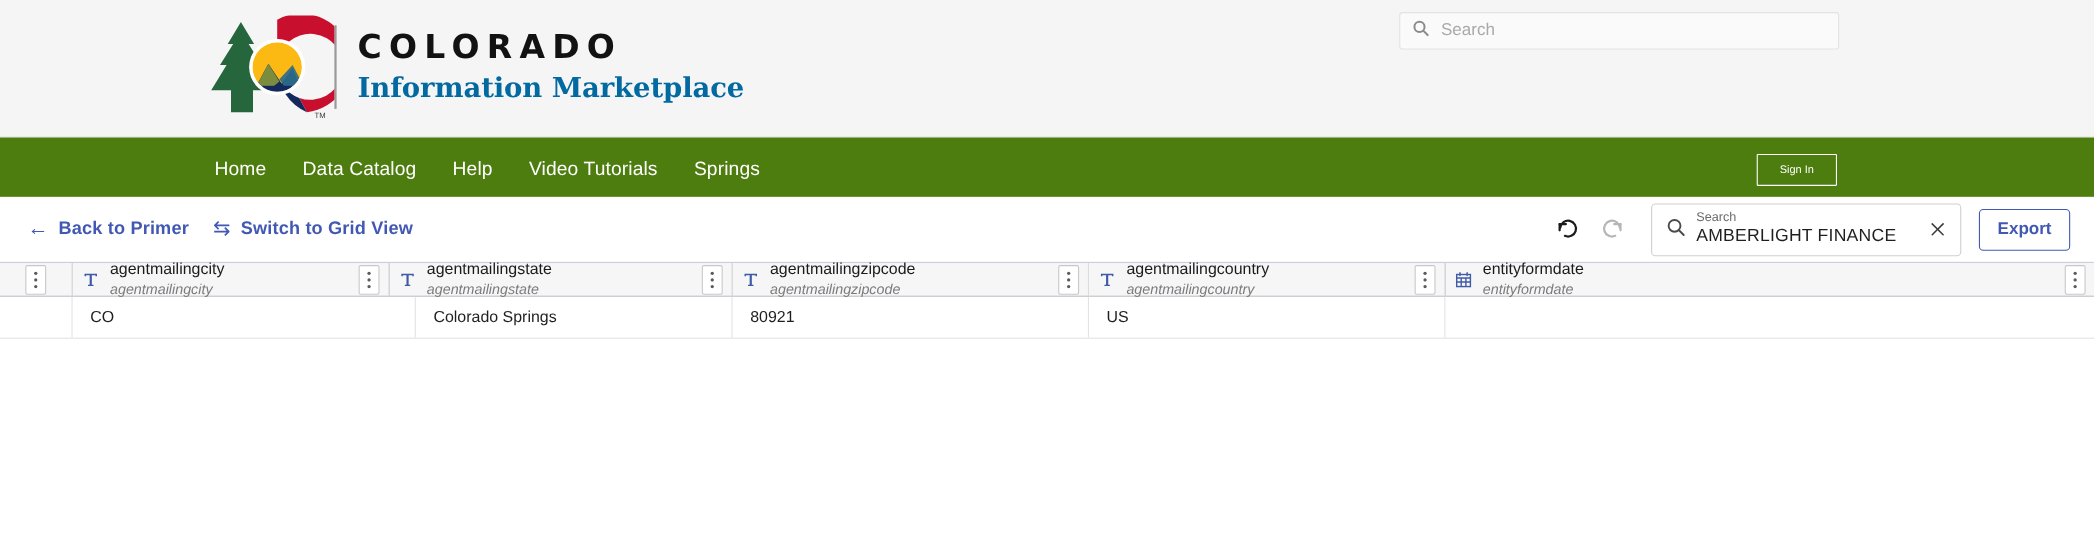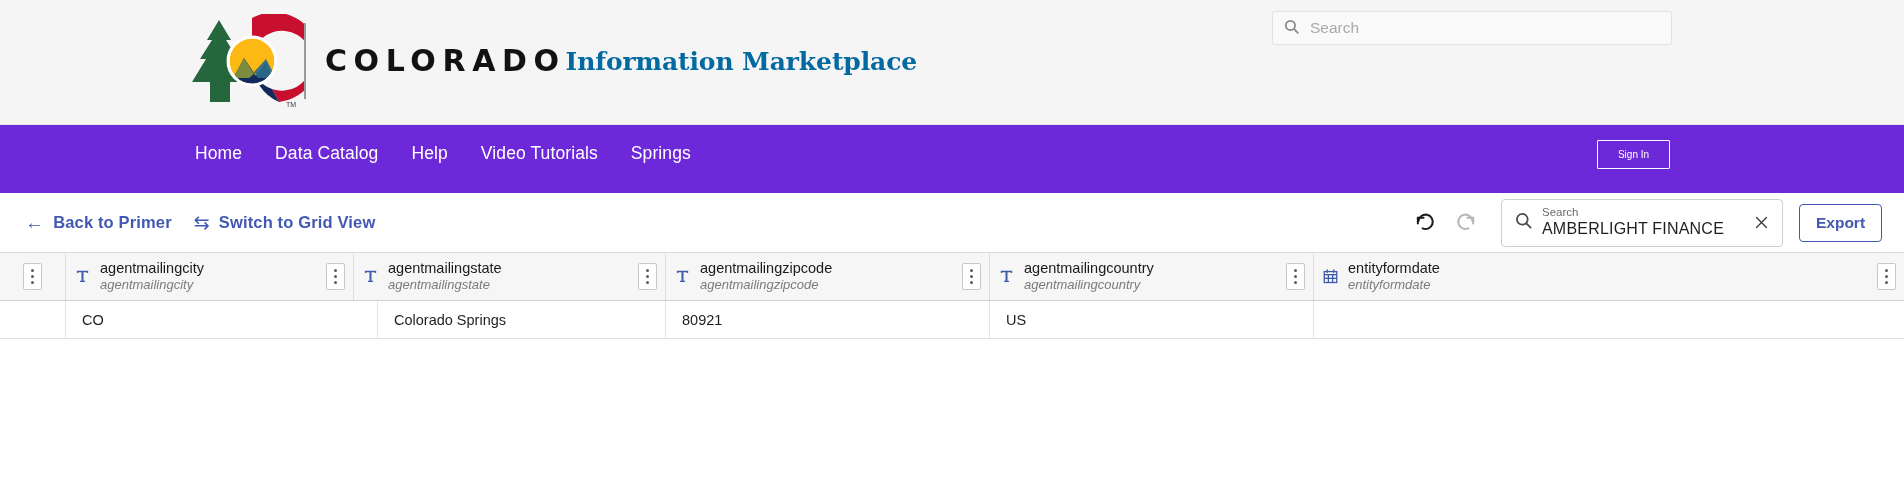--- a/index.html
+++ b/index.html
@@ -33,21 +33,21 @@
     height: 94px;
     flex: 0 0 118px;
   }
   .logo-mark svg { display: block; }
   .logo-divider {
     width: 2px;
     height: 76px;
     background: #9a9a9a;
     margin: 0 19px 0 0;
   }
-  .brand-text { display: flex; flex-direction: row; justify-content: flex-end; }
+  .brand-text { display: flex; flex-direction: column; justify-content: flex-end; }
   .brand-line1 {
     font-family: "DejaVu Sans", sans-serif;
     font-size: 30px;
     font-weight: 700;
     letter-spacing: 6.6px;
     color: #121212;
     line-height: 1.18;
   }
   .brand-line2 {
     font-family: "DejaVu Serif", serif;
@@ -75,22 +75,22 @@
   .top-search .mag { flex: 0 0 auto; margin-right: 10px; display: block; }
   .top-search .ph {
     font-size: 15.5px;
     color: #a9a9a9;
     font-family: "Liberation Sans", sans-serif;
   }
 
   
   .navbar {
     position: relative;
-    height: 68px;
-    background: #6d28d9;
+    height: 54px;
+    background: #4d7c0f;
   }
   .nav-items {
     position: absolute;
     left: 195px;
     top: 0;
     height: 56px;
     display: flex;
     align-items: center;
     gap: 33px;
   }
@@ -192,21 +192,21 @@
     font-weight: 700;
     font-family: "Liberation Sans", sans-serif;
     display: flex; align-items: center; justify-content: center;
     cursor: pointer;
   }
 
   
   .grid { width: 1904px; }
   .grid-head {
     display: flex;
-    height: 49px;
+    height: 32px;
     background: #4c1d95;
     border-top: 1px solid #dcdcdc;
     border-bottom: 1px solid #cfcfcf;
   }
   .hcell {
     display: flex;
     align-items: center;
     border-right: 1px solid #dcdcdc;
     padding: 0 8px;
     background: #f6f6f6;

